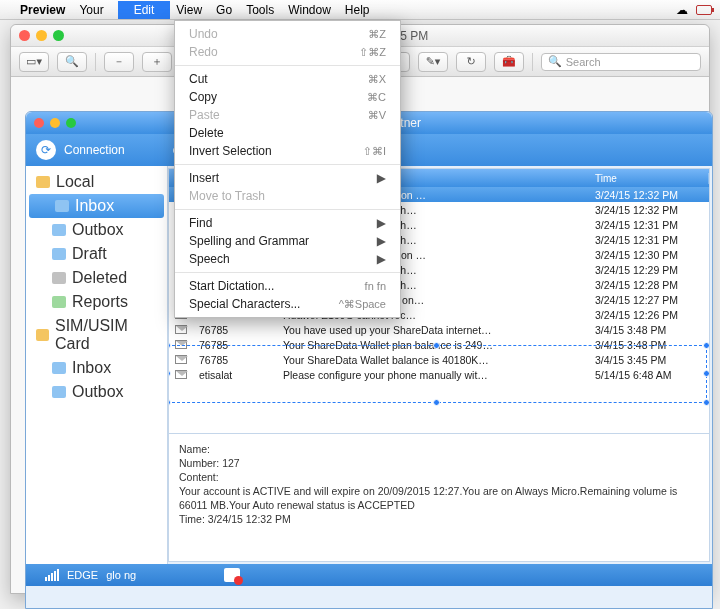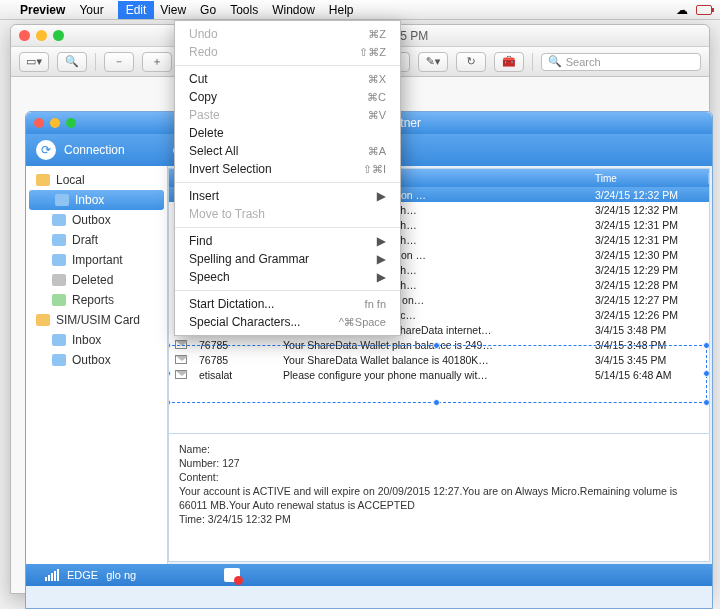--- a/index.html
+++ b/index.html
@@ -3,21 +3,21 @@
 <meta charset="utf-8">
 <style>
 * { box-sizing: border-box; margin: 0; padding: 0; font-family: "Lucida Grande", "Helvetica Neue", Arial, sans-serif; }
 body { width: 720px; height: 609px; background: #f0f0f0; overflow: hidden; position: relative; font-size: 11px; }
 
 
 .mac-menubar { height: 20px; background: linear-gradient(#fdfdfd,#ececec); display: flex; align-items: center; padding: 0 8px; border-bottom: 1px solid #c8c8c8; font-size: 12px; }
 .mac-menubar .apple { font-size: 14px; margin-right: 12px; }
 .mac-menubar .bold { font-weight: 700; margin-right: 14px; }
 .mac-menubar .mi { margin-right: 14px; cursor: default; }
-.mac-menubar .mi.active { background: #2a7df6; color: #fff; padding: 2px 8px; margin-right: 6px; border-radius: 0; }
+.mac-menubar .mi.active { background: #2a7df6; color: #fff; padding: 2px 16px; margin-right: 6px; border-radius: 0; }
 .mac-menubar .right { margin-left: auto; display: flex; gap: 8px; align-items: center; }
 .mac-menubar .right span { font-size: 12px; }
 
 
 .preview-window { position: absolute; top: 24px; left: 10px; width: 700px; height: 570px; background: #f8f8f8; border: 1px solid #b9b9b9; border-radius: 6px 6px 0 0; box-shadow: 0 6px 20px rgba(0,0,0,.25); }
 .titlebar { height: 22px; display: flex; align-items: center; padding: 0 8px; border-bottom: 1px solid #d0d0d0; background: linear-gradient(#fbfbfb,#e8e8e8); border-radius: 6px 6px 0 0; }
 .traffic { display: flex; gap: 6px; }
 .traffic .dot { width: 11px; height: 11px; border-radius: 50%; }
 .dot.r { background: #ff5f57; } .dot.y { background: #ffbd2e; } .dot.g { background: #28c940; }
 .titlebar .title { flex: 1; text-align: center; font-size: 12px; color: #5a5a5a; }
@@ -39,21 +39,21 @@
 .mp-window { position: absolute; top: 86px; left: 14px; width: 688px; height: 498px; background: #e6f0fb; border: 1px solid #7aa8d8; border-radius: 6px 6px 0 0; }
 .mp-titlebar { height: 22px; background: linear-gradient(#76b6f7,#3c8fe2); border-radius: 6px 6px 0 0; display: flex; align-items: center; padding: 0 8px; color: #fff; font-size: 12px; }
 .mp-titlebar .traffic .dot { width: 10px; height: 10px; }
 .mp-titlebar .t { margin-left: 10px; flex: 1; text-align: center; }
 .mp-header { height: 32px; background: linear-gradient(#5aa5ee,#3a8ce0); display: flex; align-items: center; padding: 0 10px; color: #fff; font-size: 12px; gap: 8px; }
 .mp-header .circ { width: 20px; height: 20px; border-radius: 50%; background: #fff; display: flex; align-items: center; justify-content: center; color: #3a8ce0; font-size: 12px; }
 .mp-tabs { margin-left: 40px; display: flex; gap: 24px; }
 
 .mp-body { display: flex; height: 398px; }
 .mp-side { width: 142px; background: #fff; border-right: 1px solid #c4d6ea; padding: 4px 0; overflow: hidden; }
-.side-item { display: flex; align-items: center; gap: 6px; padding: 3px 8px 3px 10px; font-size: 12px; color: #333; }
+.side-item { display: flex; align-items: center; gap: 6px; padding: 3px 8px 3px 10px; font-size: 16px; color: #333; }
 .side-item.root { font-weight: 400; }
 .side-item.child { padding-left: 26px; }
 .side-item.sel { background: linear-gradient(#6fb3f5,#3f92e4); color: #fff; border-radius: 3px; margin: 0 3px; }
 .side-item .ic { width: 14px; height: 12px; display: inline-block; }
 .ic-folder { background: #f4c561; border-radius: 2px; }
 .ic-box { background: #8fc4f2; border-radius: 2px; }
 .ic-del { background: #c1c1c1; border-radius: 2px; }
 .ic-rep { background: #9ed99e; border-radius: 2px; }
 
 .mp-main { flex: 1; background: #fff; border: 1px solid #c4d6ea; margin: 2px 2px 2px 0; display: flex; flex-direction: column; overflow: hidden; position: relative; }
@@ -121,24 +121,20 @@
     <div class="row">
       <span>Copy</span>
       <span class="sc">⌘C</span>
     </div>
     <div class="row dis">
       <span>Paste</span>
       <span class="sc">⌘V</span>
     </div>
     <div class="row">
       <span>Delete</span>
-    </div>
-    <div class="row">
-      <span>Select All</span>
-      <span class="sc">⌘A</span>
     </div>
     <div class="row">
       <span>Invert Selection</span>
       <span class="sc">⇧⌘I</span>
     </div>
     <hr>
     <div class="row">
       <span>Insert</span>
       <span class="arr">▶</span>
     </div>
@@ -225,24 +221,20 @@
           </div>
         <div class="side-item child">
             <span class="ic ic-box"></span>
             <span>Outbox</span>
           </div>
         <div class="side-item child">
             <span class="ic ic-box"></span>
             <span>Draft</span>
           </div>
         <div class="side-item child">
-            <span class="ic ic-box"></span>
-            <span>Important</span>
-          </div>
-        <div class="side-item child">
             <span class="ic ic-del"></span>
             <span>Deleted</span>
           </div>
         <div class="side-item child">
             <span class="ic ic-rep"></span>
             <span>Reports</span>
           </div>
         <div class="side-item root">
             <span class="ic ic-folder"></span>
             <span>SIM/USIM Card</span>

